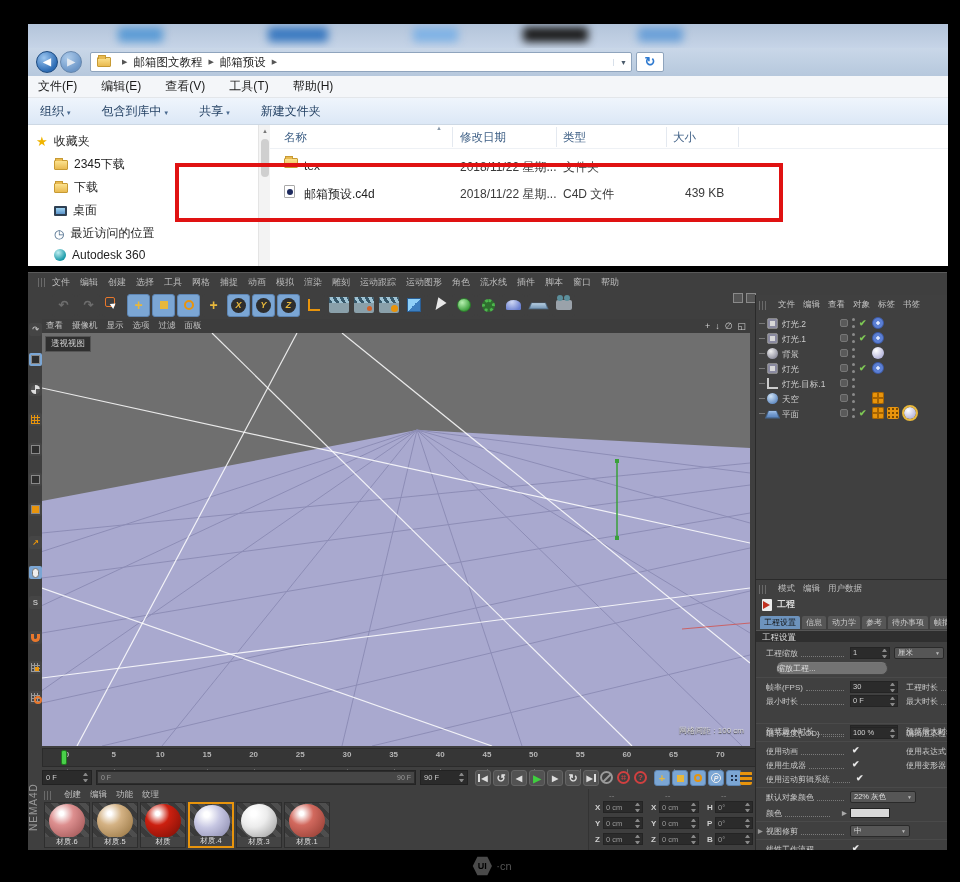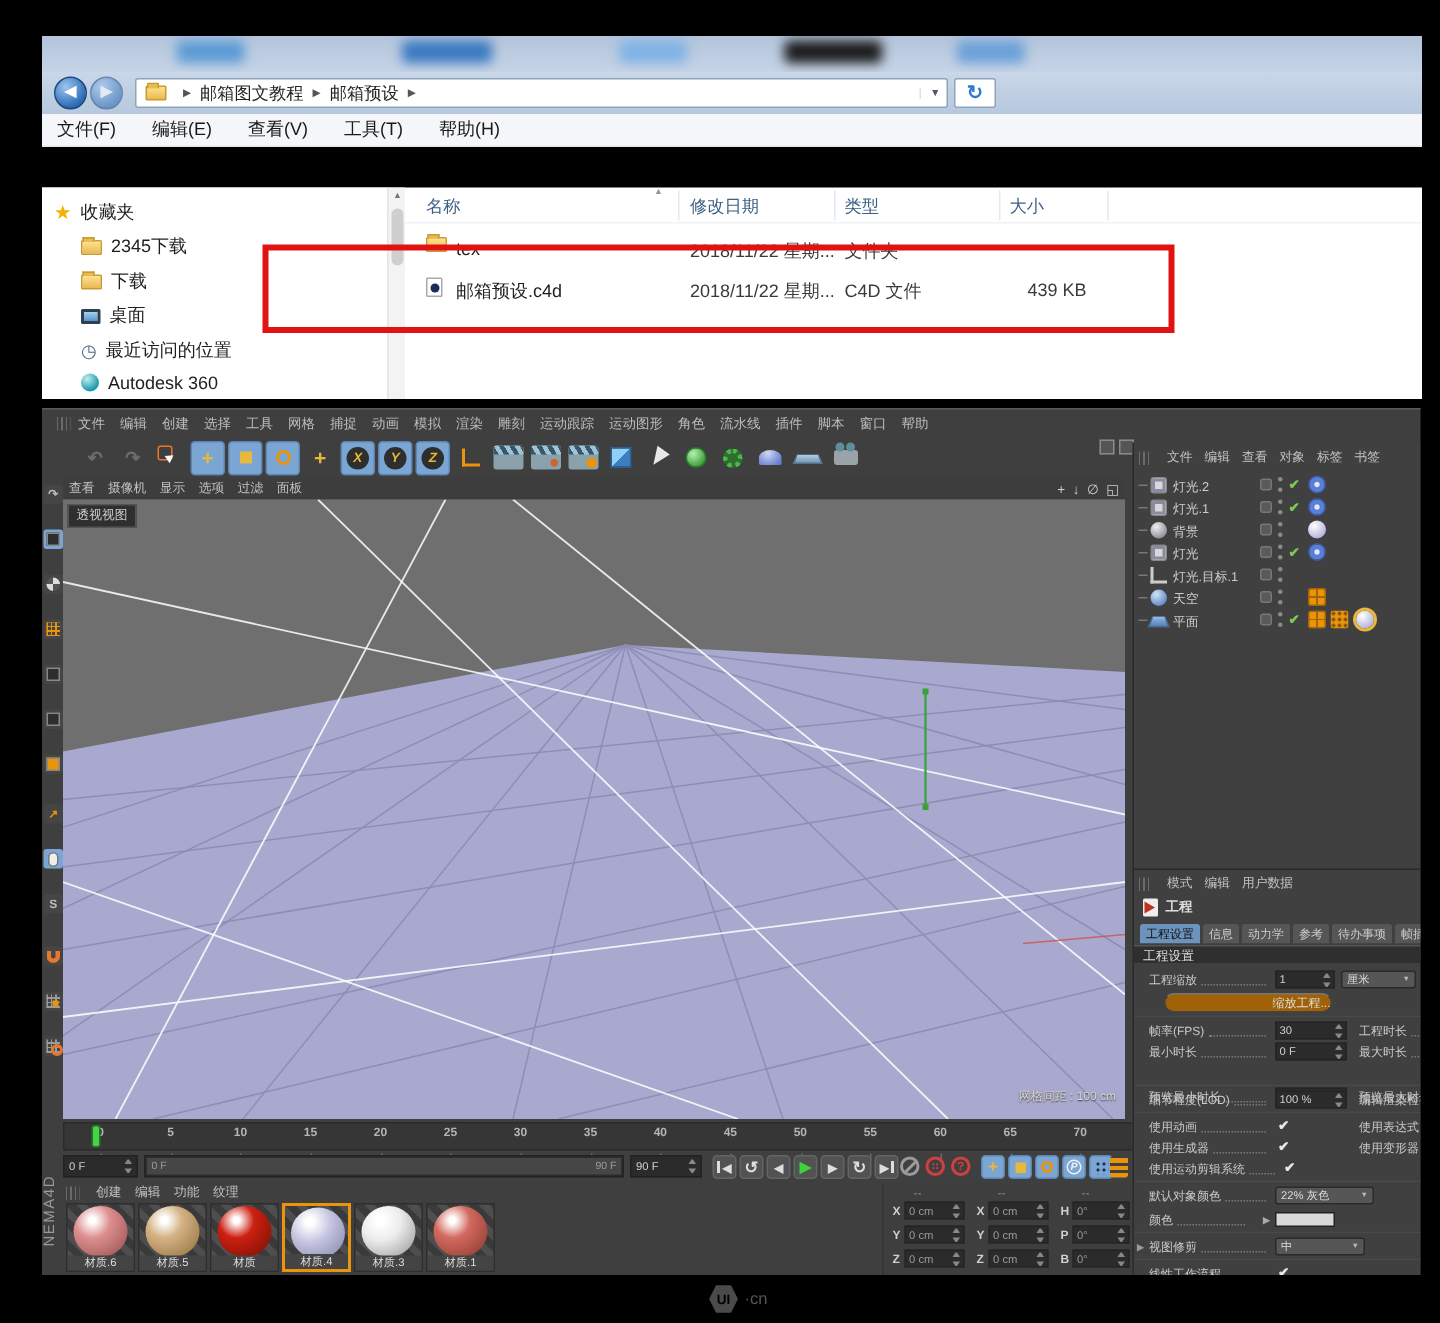--- a/index.html
+++ b/index.html
@@ -187,21 +187,21 @@
   .attabs span.on{background:#6d93bd;color:#111;}
   .atsec{position:absolute;left:0;top:50px;width:192px;height:12px;background:#2f2f2f;color:#ddd;font-size:8.5px;line-height:12px;padding-left:6px;border-top:1px solid #555;}
   .ar{position:absolute;left:0;width:192px;height:14px;}
   .ar-l{position:absolute;left:10px;top:2px;width:80px;font-size:8px;color:#c9c9c9;white-space:nowrap;overflow:hidden;display:flex;}
   .ar-l::after{content:"";flex:1;border-bottom:1px dotted #7a7a7a;margin:0 2px 2px 3px;}
   .ar-r{position:absolute;left:150px;top:2px;width:60px;font-size:8px;color:#c9c9c9;white-space:nowrap;overflow:hidden;display:flex;}
   .ar-r::after{content:"";flex:1;border-bottom:1px dotted #7a7a7a;margin:0 0 2px 3px;}
   .ainp{position:absolute;left:94px;top:1px;width:48px;height:12px;background:#2b2b2b;border:1px solid #242424;color:#cfcfcf;font-size:7.5px;line-height:10px;padding:0 2px;display:flex;justify-content:space-between;align-items:center;}
   .addl{position:absolute;top:1px;height:12px;background:#565656;border:1px solid #2a2a2a;border-radius:2px;color:#ddd;font-size:7.5px;line-height:10px;padding:0 3px;display:flex;justify-content:space-between;align-items:center;gap:4px;}
   .addl::after{content:"▼";font-size:5px;color:#bbb;}
-  .apill{position:absolute;height:13px;background:#a16207;border:1px solid #444;border-top-color:#777;border-radius:7px;color:#ddd;font-size:8px;text-align:right;line-height:12px;}
+  .apill{position:absolute;height:13px;background:#737373;border:1px solid #444;border-top-color:#777;border-radius:7px;color:#ddd;font-size:8px;text-align:left;line-height:12px;}
   .achk{position:absolute;left:96px;top:1px;color:#e8e8e8;font-size:9px;}
   .aexp{position:absolute;left:2px;top:3px;color:#999;font-size:6px;}
   .adiv{position:absolute;left:0;width:192px;height:1px;background:#353535;border-bottom:1px solid #4a4a4a;}
   .swatch{position:absolute;left:94px;top:2px;width:40px;height:10px;background:#d8d8d8;border:1px solid #222;}
   .arrow-r{position:absolute;left:86px;top:3px;color:#aaa;font-size:6px;}
   
   #wm{left:0;top:850px;width:960px;height:32px;display:flex;align-items:center;justify-content:center;gap:4px;padding-left:24px;}
   .hex{width:20px;height:20px;background:#4a4a4a;clip-path:polygon(25% 4%,75% 4%,98% 50%,75% 96%,25% 96%,2% 50%);color:#000;font-size:9px;font-weight:bold;display:flex;align-items:center;justify-content:center;}
   #wm b{color:#555;font-size:11px;font-weight:normal;}
 </style>
@@ -233,20 +233,27 @@
       </div>
       <span class="refreshbtn">↻</span>
     </div>
     <div class="xmenubar a">
 
     <span>文件(F)</span>
         <span>编辑(E)</span>
         <span>查看(V)</span>
         <span>工具(T)</span>
         <span>帮助(H)</span>
+      </div>
+    <div class="xtoolbar a">
+
+    <span>组织</span>
+        <span>包含到库中</span>
+        <span>共享</span>
+        <span>新建文件夹</span>
       </div>
     <div class="xbody a">
       <div class="sidebar">
         <div class="sbh" style="top:8px">
           <span class="star-ico">★</span>
           <span>收藏夹</span>
         </div>
         <div class="sbi" style="top:31px">
           <i class="mini-folder"></i>
             <span>2345下载</span>

